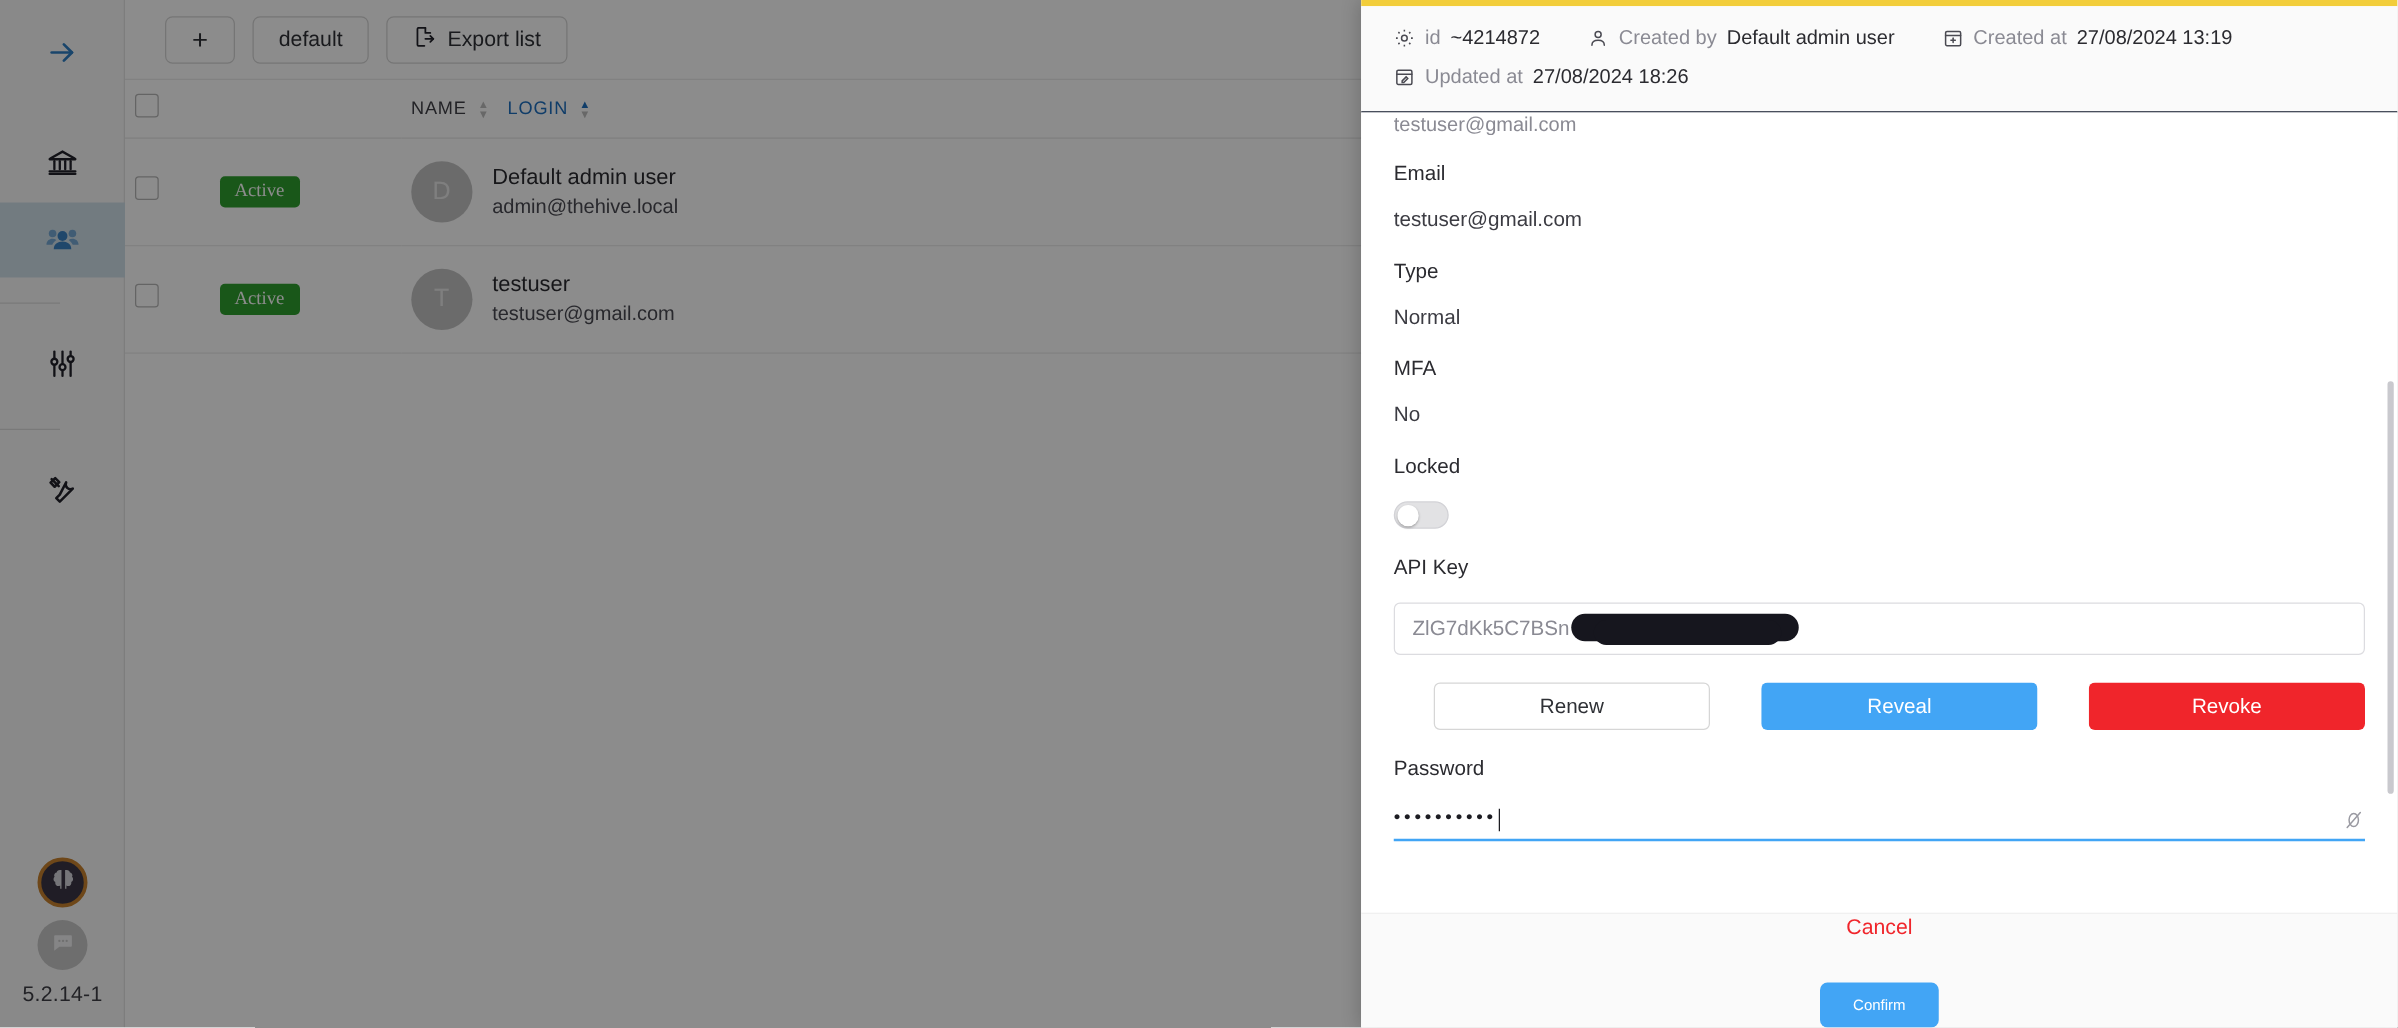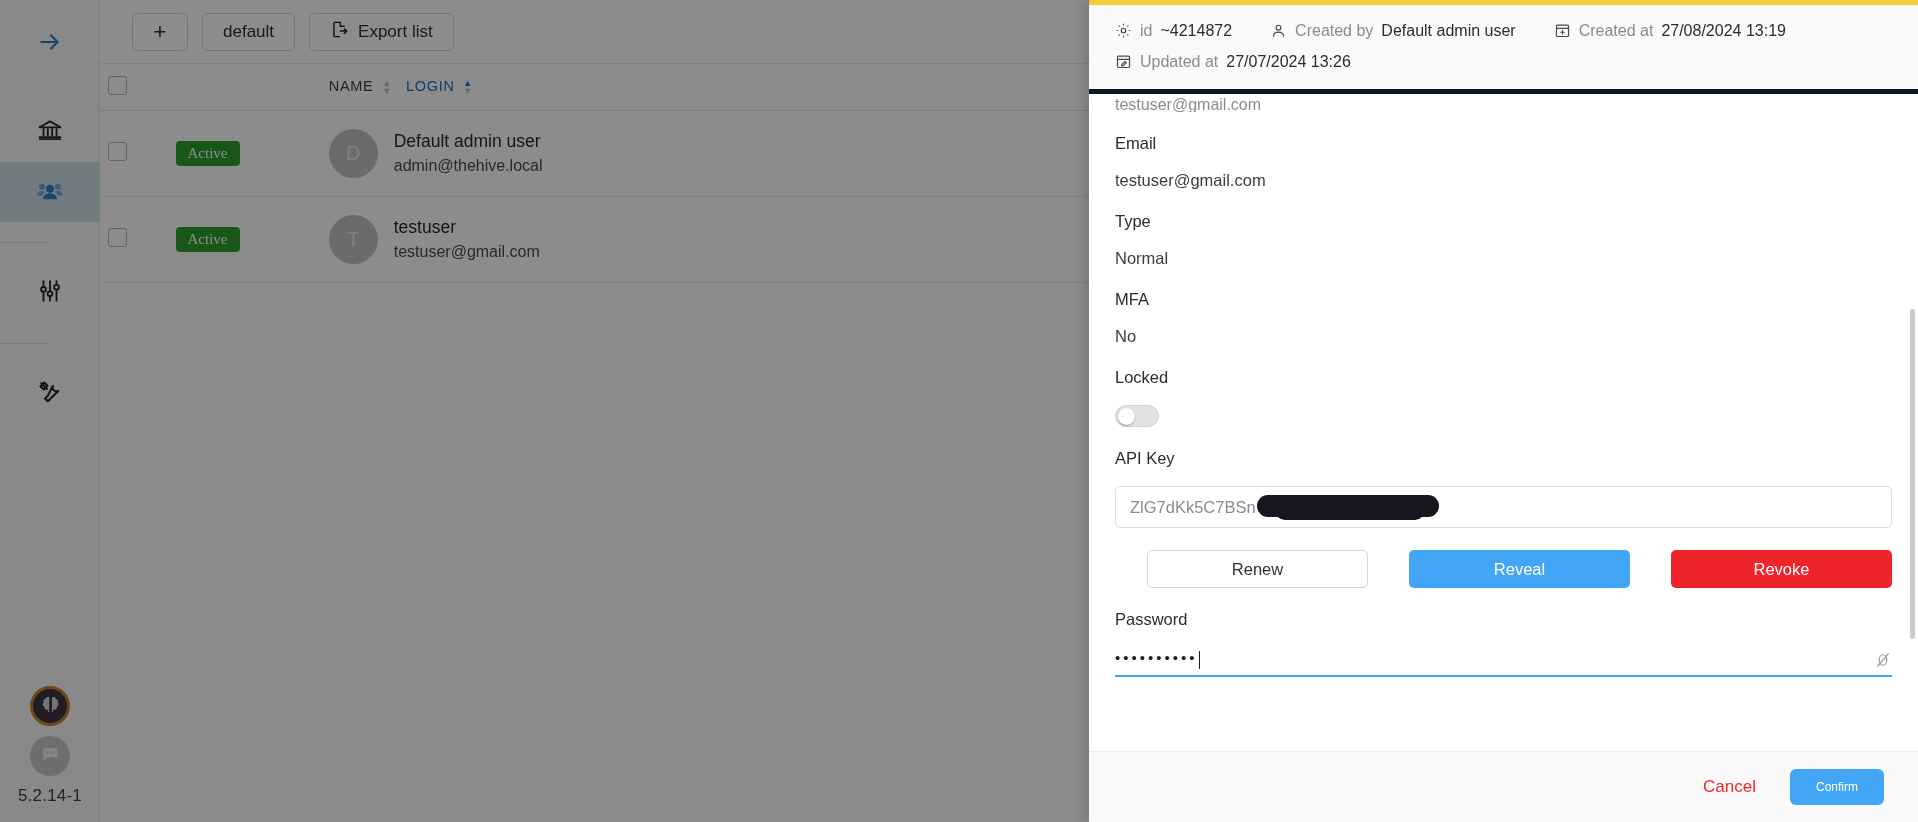--- a/index.html
+++ b/index.html
@@ -101,21 +101,21 @@
 
   
   .drawer {
     position: absolute; right: 0; top: 0; width: 829px; height: 822px;
     background: #fff; display: flex; flex-direction: column;
     box-shadow: -3px 0 14px rgba(0,0,0,.18);
   }
   .accent-bar { height: 5px; background: #f2cd3a; width: 100%; }
   .meta {
     padding: 10px 26px 12px 26px; background: #fafafa;
-    border-bottom: 5px solid #0f172a;
+    border-bottom: 1px solid #0f172a;
   }
   .meta-row { display: flex; align-items: center; gap: 38px; height: 31px; }
   .meta-item { display: flex; align-items: center; gap: 8px; font-size: 16px; }
   .meta-label { color: #8a8a93; }
   .meta-value { color: #2b2b30; }
   .mico { width: 17px; height: 17px; flex: 0 0 auto; color: #4a4a52; }
 
   .drawer-body {
     flex: 1; overflow: hidden; position: relative;
     padding: 0 26px; background: #fff;
@@ -167,23 +167,23 @@
   }
   .pwd-dots {
     font-size: 15px; letter-spacing: 3px; color: #1c1c22;
     font-family: "Liberation Sans", sans-serif; line-height: 22px;
   }
   .caret { display: inline-block; width: 1px; height: 18px; background: #1c1c22;
            vertical-align: -3px; margin-left: 1px; }
   .eye-off { margin-left: auto; color: #9a9aa2; width: 18px; height: 18px; }
 
   .drawer-footer {
-    height: 71px; border-top: 1px solid #ededed; background: #fafafa;
+    height: 92px; border-top: 1px solid #ededed; background: #fafafa;
     display: flex; align-items: center; justify-content: flex-end;
-    gap: 34px; padding: 0 34px;
+    gap: 34px; padding: 0 34px; flex-direction: column;
   }
   .cancel-btn { font-size: 17px; color: #f0252b; background: none; border: none;
                 cursor: pointer; font-family: "Liberation Sans", sans-serif; }
   .confirm-btn {
     background: #42a5f5; color: #fff; border: none; border-radius: 6px;
     font-size: 12px; padding: 11px 26px; cursor: pointer;
     font-family: "Liberation Sans", sans-serif;
   }
   
   .scrollbar { position: absolute; right: 3px; top: 215px; width: 5px;
@@ -428,21 +428,21 @@
       <div class="meta-row">
         <div class="meta-item">
           <span class="mico">
             <svg width="17" height="17" viewBox="0 0 24 24" fill="none" stroke="#4a4a52" stroke-width="1.7" stroke-linecap="round">
               <rect x="3.5" y="4.5" width="17" height="16" rx="1.6"></rect>
               <line x1="3.5" y1="9" x2="20.5" y2="9"></line>
               <path d="M9.5 16.5 14 12l1.8 1.8-4.5 4.5H9.5z"></path>
             </svg>
           </span>
           <span class="meta-label">Updated at</span>
-          <span class="meta-value">27/07/2024 13:26</span>
+          <span class="meta-value">27/08/2024 18:26</span>
         </div>
       </div>
     </div>
 
     <div class="drawer-body">
       <div class="scrollbar"></div>
 
       <div class="clip-top">testuser@gmail.com</div>
 
       <div class="field">

